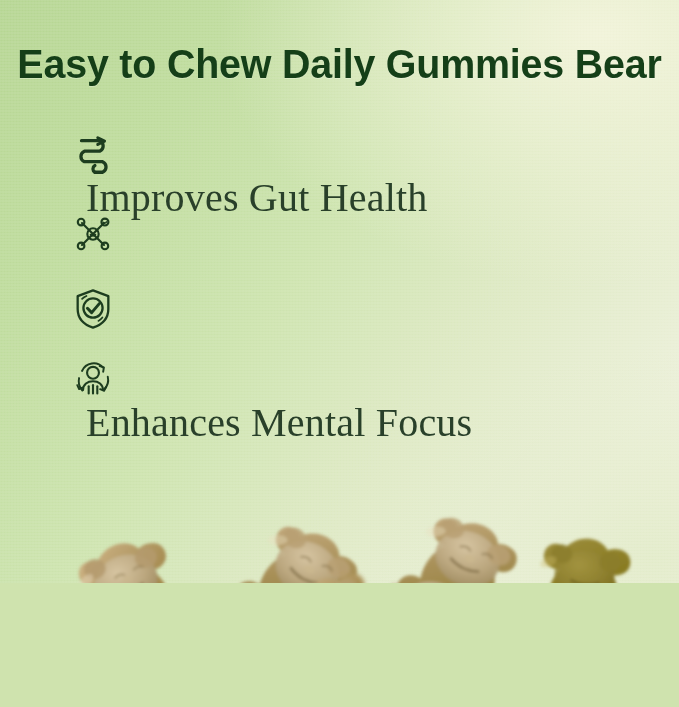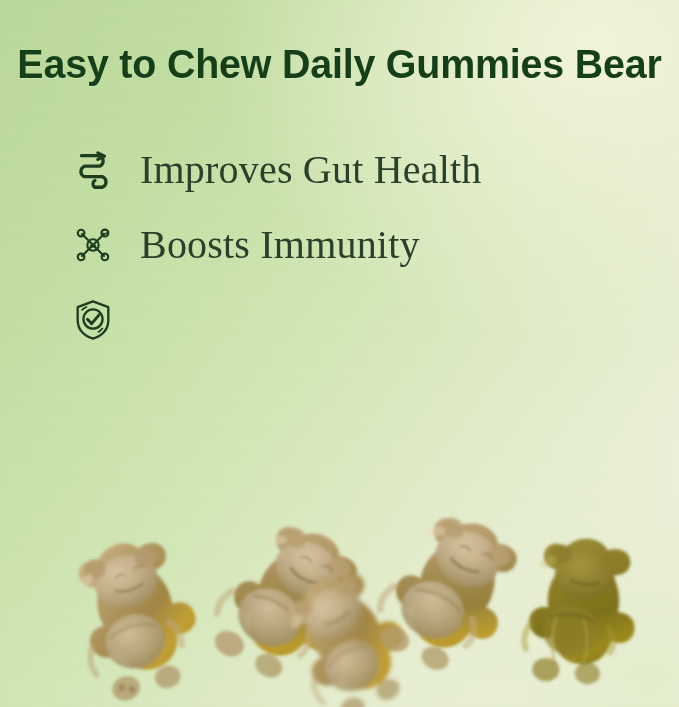--- a/index.html
+++ b/index.html
@@ -14,21 +14,21 @@
     font-family: "Liberation Sans", sans-serif;
     position: relative;
     background: #cfe3ae;
   }
 
   
   #poster {
     position: absolute;
     inset: 0;
     width: 679px;
-    height: 707px;
+    height: 583px;
     overflow: hidden;
     background:
       radial-gradient(ellipse 90% 70% at 88% 6%,  rgba(243,244,219,0.95) 0%, rgba(243,244,219,0.0) 62%),
       radial-gradient(ellipse 75% 60% at 96% 96%, rgba(225,235,199,0.85) 0%, rgba(225,235,199,0.0) 60%),
       linear-gradient(128deg, #b6d693 0%, #bfdc9d 22%, #cde4ae 44%, #dfeac5 66%, #ecf0d9 86%, #f1f2df 100%);
   }
 
   
   #grain {
     position:absolute; inset:0;
@@ -63,22 +63,23 @@
   
   #benefits {
     position: absolute;
     top: 132px;
     left: 66px;
     width: 600px;
   }
 
   .benefit {
     display: flex;
-    align-items: center;
+    align-items: flex-start;
     height: 75px;
+    flex-direction: column;
   }
 
   .benefit .ico {
     width: 54px;
     min-width: 54px;
     height: 54px;
     display: flex;
     align-items: center;
     justify-content: center;
     color: #1d3d1f;
@@ -137,35 +138,52 @@
           <line x1="24" y1="24" x2="36" y2="36"></line>
           <circle cx="24" cy="24" r="6.2"></circle>
           <path d="M21.4 24.6 a3 3 0 0 0 5.2 0" stroke-width="1.9"></path>
           <circle cx="11" cy="11" r="3.6"></circle>
           <circle cx="37" cy="11" r="3.8"></circle>
           <path d="M35.2 11.4 a2 2 0 0 0 3.4 -0.6" stroke-width="1.7"></path>
           <circle cx="11" cy="37" r="3.6"></circle>
           <circle cx="37" cy="37" r="3.6"></circle>
         </svg>
       </span>
-      <span class="txt">Boosts Immunity</span>
     </div>
 
     <div class="benefit">
       <span class="ico">
         <svg viewBox="0 0 48 48" width="46" height="46" fill="none" stroke="currentColor" stroke-width="2.4" stroke-linecap="round" stroke-linejoin="round">
           <path d="M24 4.5 L40 10.5 V24 c0 10.5 -7.4 16.6 -16 19.5 C15.4 40.6 8 34.5 8 24 V10.5 Z"></path>
           <circle cx="24" cy="23" r="10"></circle>
           <path d="M18.2 23.2 L22.6 27.8 L30.6 18.4" stroke-width="3.1"></path>
           <path d="M12.6 13.5 a12 12 0 0 1 4.6 -3.1" stroke-width="1.8"></path>
           <path d="M29.6 36.4 a14 14 0 0 0 4.2 -3.6" stroke-width="1.8"></path>
         </svg>
       </span>
     </div>
 
+    <div class="benefit">
+      <span class="ico">
+        <svg viewBox="0 0 48 48" width="46" height="46" fill="none" stroke="currentColor" stroke-width="2.2" stroke-linecap="round" stroke-linejoin="round">
+          <circle cx="24" cy="16.5" r="6.2"></circle>
+          <path d="M13.6 34.5 c0 -6 4.7 -9.2 10.4 -9.2 c5.7 0 10.4 3.2 10.4 9.2"></path>
+          <line x1="19.5" y1="30.5" x2="19.5" y2="38"></line>
+          <line x1="24" y1="29.4" x2="24" y2="38"></line>
+          <line x1="28.5" y1="30.5" x2="28.5" y2="38"></line>
+          <path d="M12.6 14.5 a13.2 13.2 0 0 1 22 -3.4"></path>
+          <path d="M31 9.6 L35.4 10.8 L34.6 15.4" stroke-width="2"></path>
+          <path d="M39.4 20.5 a14.6 14.6 0 0 1 -4.2 13.9" stroke-width="2"></path>
+          <path d="M37.6 31.2 L35.6 35.2 L31.4 33.6" stroke-width="2"></path>
+          <path d="M9.5 22 a14.4 14.4 0 0 0 3.4 13" stroke-width="2"></path>
+          <path d="M7.6 29.4 L9.5 33.4 L13.6 31.8" stroke-width="2"></path>
+        </svg>
+      </span>
+      <span class="txt">Enhances Mental Focus</span>
+    </div>
 
   </div>
 
   <div id="bears">
 
     <svg width="679" height="267" viewBox="0 0 679 267">
       <defs>
 
         <linearGradient id="gA" x1="0.15" y1="0" x2="0.8" y2="1">
           <stop offset="0%" stop-color="#cfb486"></stop>

